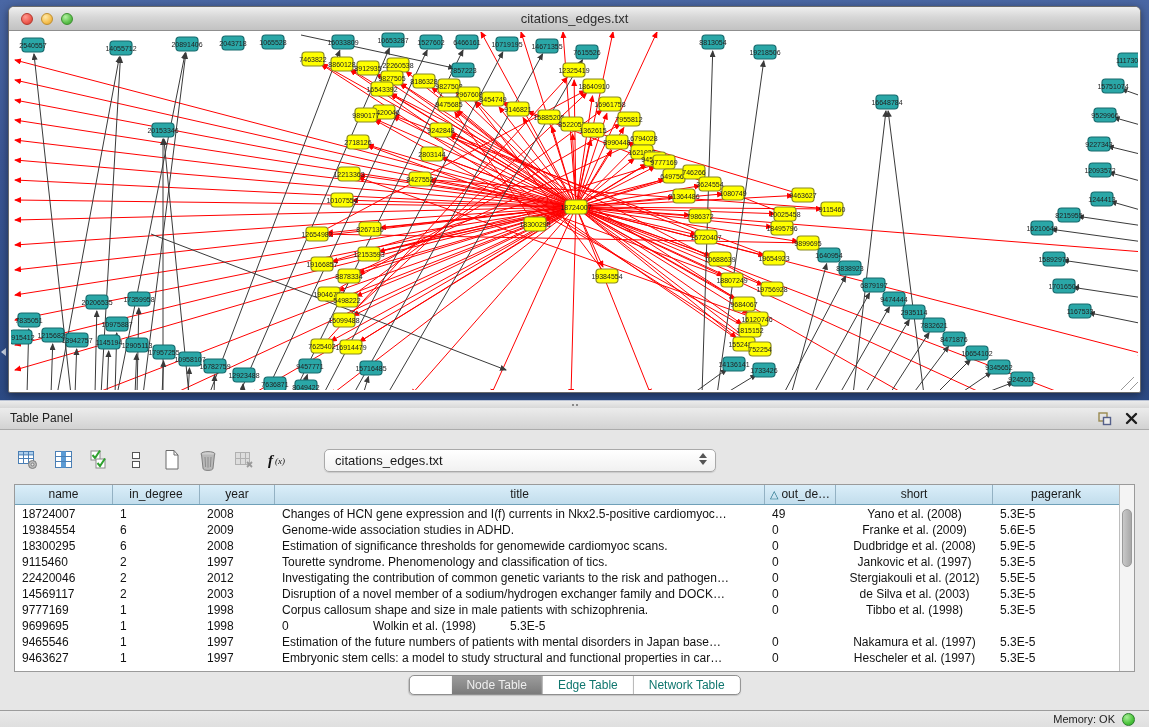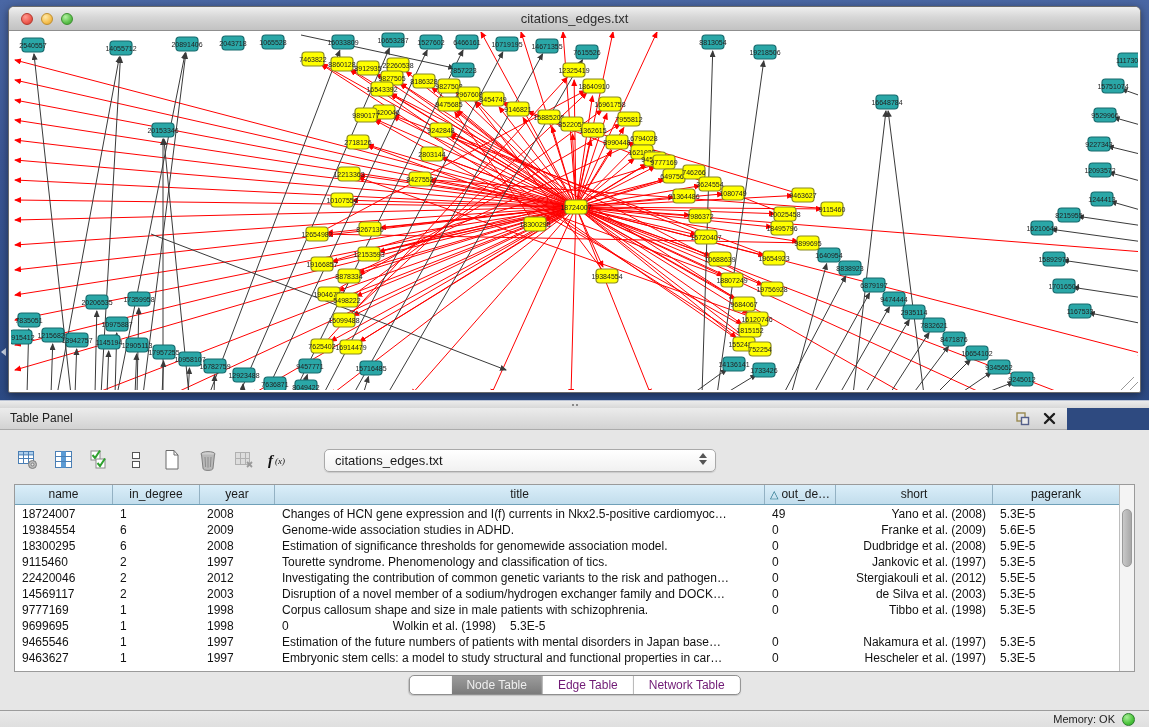--- a/index.html
+++ b/index.html
@@ -29,21 +29,21 @@
     background:#fff; overflow:hidden; }
   .graph-canvas svg { position:absolute; left:0; top:0; }
 
   
   .split-divider { position:absolute; left:0; top:400px; width:1149px; height:8px;
     background:linear-gradient(#ececec,#d8d8d8); border-top:1px solid #b9c2d4; }
   .split-handle { position:absolute; left:571px; top:2px; width:9px; height:4px;
     background:radial-gradient(circle,#8a8a8a 1px,transparent 1.4px); background-size:4px 4px; }
 
   
-  .panel-titlebar { position:absolute; left:0; top:408px; width:1067px; height:22px;
+  .panel-titlebar { position:absolute; left:0; top:408px; width:1149px; height:22px;
     background:linear-gradient(#ececec,#d2d2d2); border-bottom:1px solid #ababab;
     font-size:12px; color:#222; }
   .panel-title { position:absolute; left:10px; top:0; line-height:21px; }
   .panel-titlebar .btns { position:absolute; right:10px; top:3px; display:flex; gap:12px; }
   .panel-body { position:absolute; left:0; top:430px; width:1149px; height:280px;
     background:#e6e6e6; }
 
   .toolbar { position:absolute; left:14px; top:14px; height:32px; display:flex;
     align-items:center; gap:9px; }
   .icon-btn { width:27px; height:27px; display:flex; align-items:center;
@@ -64,32 +64,32 @@
   .th { flex:none; background:linear-gradient(#daeef9,#c2ddec); font-size:12px;
     line-height:19px; text-align:center; color:#1a1a1a;
     border-right:1px solid #93b1c3; overflow:hidden; white-space:nowrap; }
   .th.filler { flex:1; border-right:none; }
   .sort-tri { color:#1d6e86; font-size:11px; margin-right:3px; }
   .tbody { position:absolute; left:0; top:21px; right:15px; bottom:0; overflow:hidden; }
   .tr { display:flex; height:16px; line-height:16px; font-size:12px; color:#111; }
   .td { flex:none; overflow:hidden; white-space:nowrap; padding:0 7px; }
   .c0{width:98px} .c1{width:87px} .c2{width:75px} .c3{width:490px}
   .c4{width:71px} .c5{width:157px; } .c6{width:127px}
-  .td.c5 { text-align:right; }
+  .td.c5 { text-align:center; }
   .vscroll { position:absolute; right:0; top:0; bottom:0; width:15px;
     background:#f4f4f4; border-left:1px solid #bdbdbd; }
   .vthumb { position:absolute; left:2px; top:24px; width:10px; height:58px;
     border-radius:6px; background:linear-gradient(90deg,#c9c9c9,#a8a8a8);
     border:1px solid #9a9a9a; }
 
   .tabbar { position:absolute; left:50%; top:245px; transform:translateX(-50%);
     display:flex; height:20px; border:1px solid #8f8f8f; border-radius:5px;
     overflow:hidden; background:#fff; box-shadow:0 1px 1px rgba(0,0,0,.15);
     font-size:12px; }
-  .tab { padding:0 15px; line-height:19px; color:#701a75; border-left:1px solid #b5b5b5; }
+  .tab { padding:0 15px; line-height:19px; color:#0f766e; border-left:1px solid #b5b5b5; }
   .tab:first-child { border-left:none; }
   .tab.active { background:linear-gradient(#9c9c9c,#7b7b7b); color:#efefef;margin-left:42px; }
 
   .status-bar { position:absolute; left:0; top:710px; width:1149px; height:28px;
     background:linear-gradient(#e9e9e9,#d8d8d8); border-top:1px solid #9c9c9c; }
   .memory { position:absolute; right:34px; top:1px; font-size:11px; color:#222;
     line-height:15px; }
   .memory-dot { position:absolute; right:14px; top:2px; width:13px; height:13px;
     border-radius:50%; border:1px solid #2a7d2a;
     background:radial-gradient(circle at 35% 30%,#a9ef9a,#4cc43c 60%,#2f9e2f); }
@@ -679,21 +679,21 @@
           <div class="td c2">2009</div>
           <div class="td c3">Genome-wide association studies in ADHD.</div>
           <div class="td c4">0</div>
           <div class="td c5">Franke et al. (2009)</div>
           <div class="td c6">5.6E-5</div>
         </div>
         <div class="tr">
           <div class="td c0">18300295</div>
           <div class="td c1">6</div>
           <div class="td c2">2008</div>
-          <div class="td c3">Estimation of significance thresholds for genomewide association model.</div>
+          <div class="td c3">Estimation of significance thresholds for genomewide cardiomyoc scans.</div>
           <div class="td c4">0</div>
           <div class="td c5">Dudbridge et al. (2008)</div>
           <div class="td c6">5.9E-5</div>
         </div>
         <div class="tr">
           <div class="td c0">9115460</div>
           <div class="td c1">2</div>
           <div class="td c2">1997</div>
           <div class="td c3">Tourette syndrome. Phenomenology and classification of tics.</div>
           <div class="td c4">0</div>

